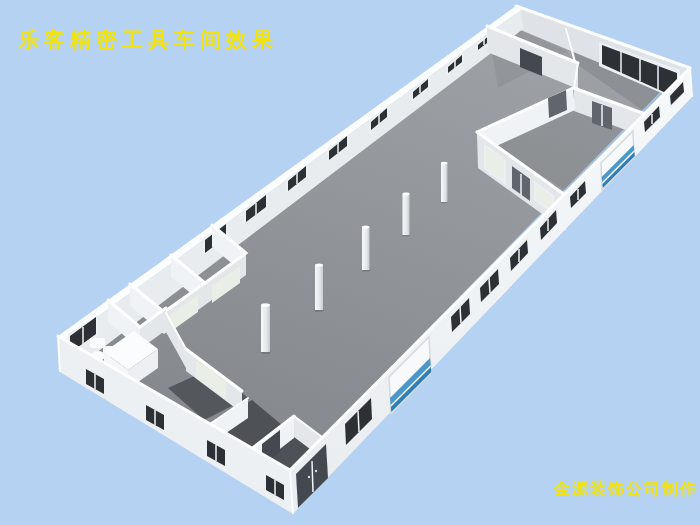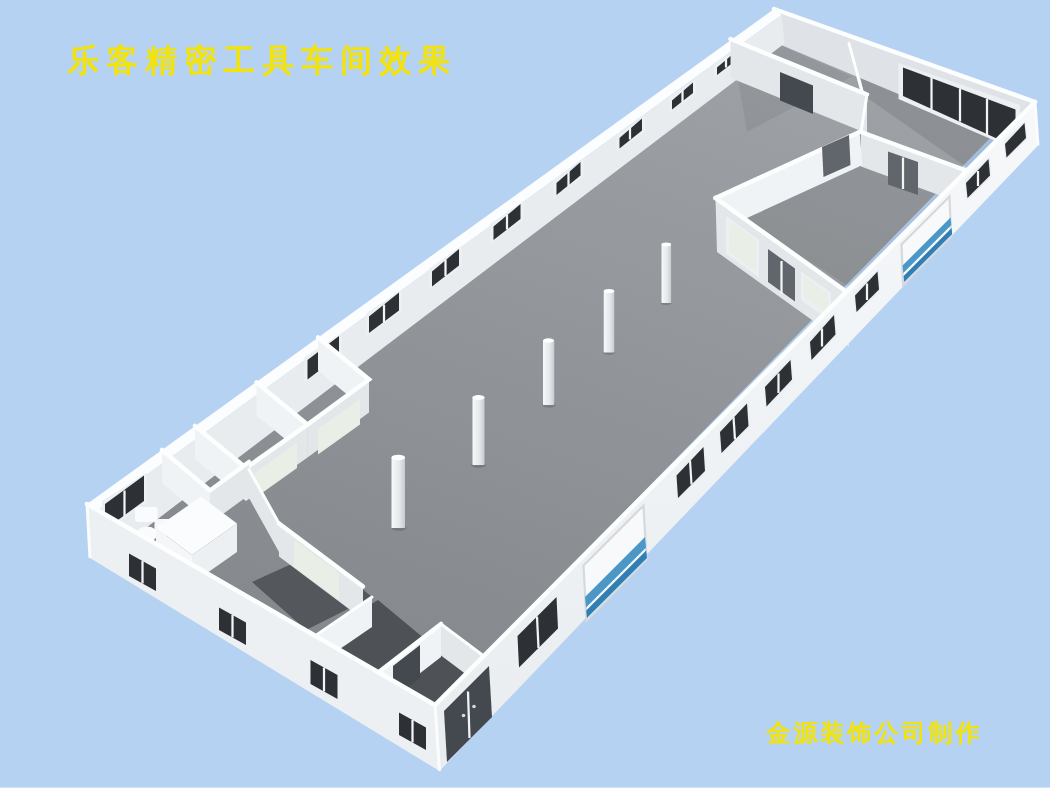--- a/index.html
+++ b/index.html
@@ -1,21 +1,21 @@
 <!DOCTYPE html>
 <html><head>
 <meta charset="utf-8">
 <style>
   html,body{margin:0;padding:0;}
   #stage{position:relative;width:700px;height:525px;overflow:hidden;background:#B6D2F2;
          font-family:"Liberation Sans",sans-serif;}
   #stage svg{position:absolute;left:0;top:0;}
   .caption{position:absolute;font-family:"Liberation Serif","DejaVu Serif",serif;
            font-weight:bold;white-space:nowrap;}
-  #title{left:45px;top:26px;font-size:21px;letter-spacing:5px;color:#F2E30D;font-family:Liberation Serif, serif;}
+  #title{left:18px;top:26px;font-size:21px;letter-spacing:5px;color:#F2E30D;font-family:Liberation Serif, serif;}
   #credit{left:511px;top:479px;font-size:16px;letter-spacing:2px;color:#F2E30D;}
   .cap{stroke:#FDFEFE;stroke-width:3;stroke-linecap:round;fill:none;}
   .capthin{stroke:#FDFEFE;stroke-width:2;stroke-linecap:round;fill:none;}
   .wall-lit{fill:#F0F3F5;}
   .wall-shade{fill:#E3E7EA;}
   .glass{fill:#2D3135;}
   .frame{fill:#EDF0F3;}
   .frost{fill:#E9EEE6;}
   .door{fill:#61666C;}
   .doordark{fill:#44494F;}
@@ -317,14 +317,14 @@
   </g>
 
   <g stroke="#FBFCFD" stroke-width="2">
     <line x1="290" y1="470" x2="293" y2="514"></line>
     <line x1="690" y1="68" x2="692" y2="97"></line>
     <line x1="58" y1="336" x2="60" y2="372"></line>
   </g>
 </svg>
 
 <div id="title" class="caption" style="color: rgb(242, 227, 13);">乐客精密工具车间效果</div>
-<div id="credit" class="caption" style="color: rgb(242, 227, 13);">金源装饰公司制作</div>
+<div id="credit" class="caption" style="color: rgb(242, 227, 13); margin-left: 43px;">金源装饰公司制作</div>
 </div>
 
 </body></html>

